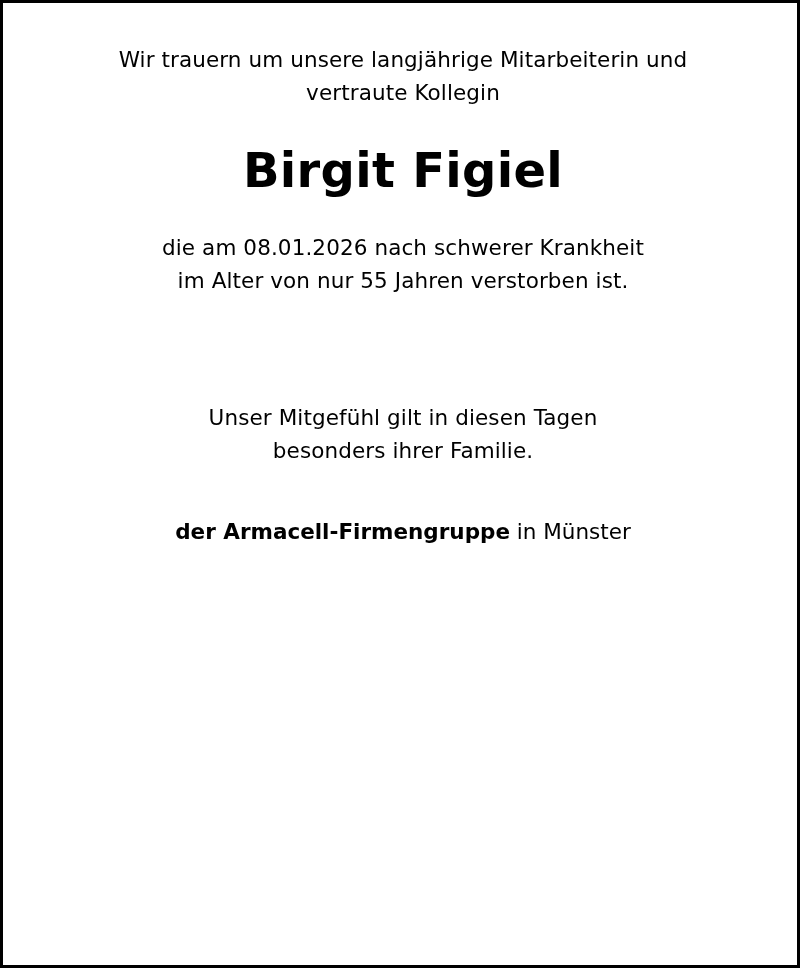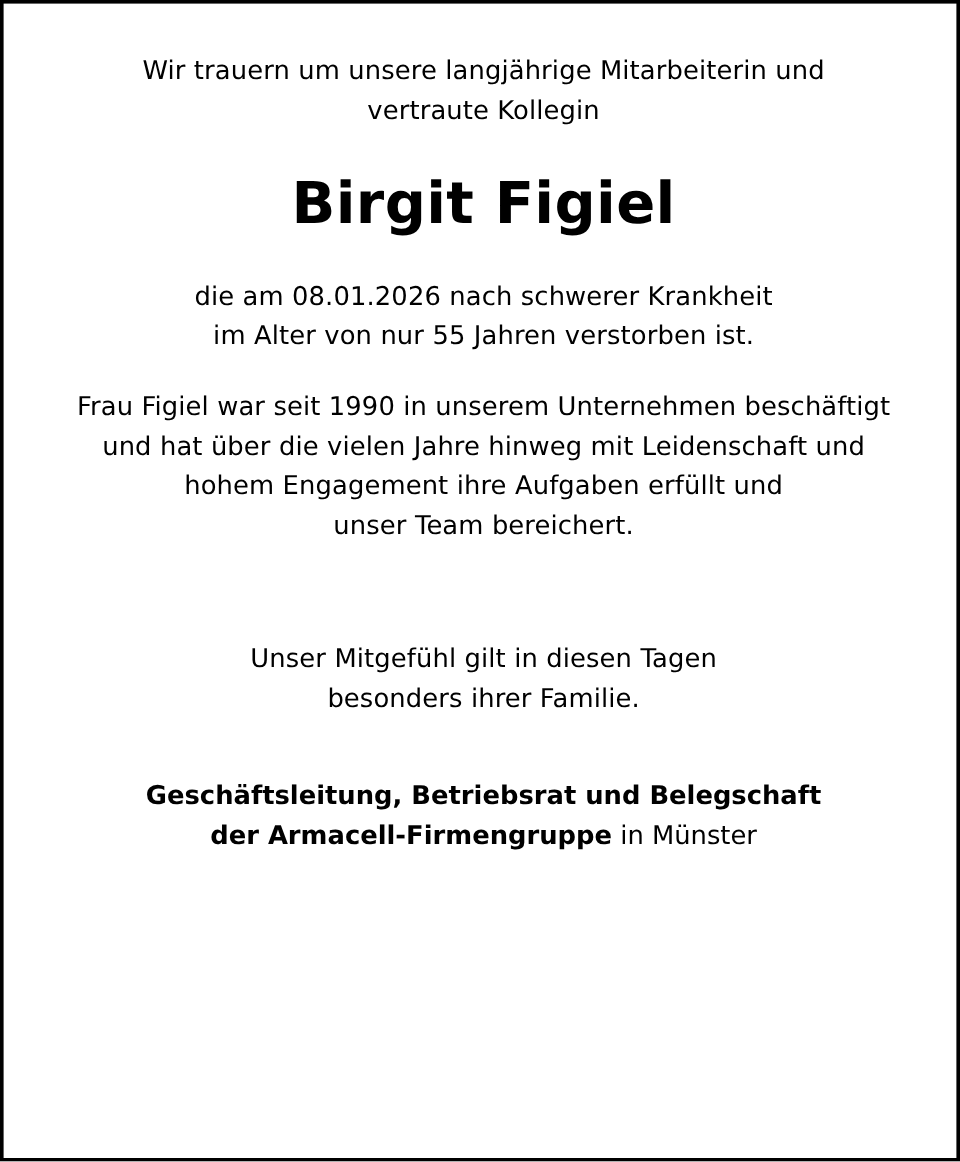--- a/index.html
+++ b/index.html
@@ -72,38 +72,33 @@
 
     <div class="name">Birgit Figiel</div>
 
     <div class="spacer-name-bottom"></div>
 
     <div class="para">die am 08.01.2026 nach schwerer Krankheit
 im Alter von nur 55 Jahren verstorben ist.</div>
 
     <div class="gap-lg"></div>
 
-    <div class="para">Frau Figiel war seit 1990 in unserem Unternehmen beschäftigt
-und hat über die vielen Jahre hinweg mit Leidenschaft und
-hohem Engagement ihre Aufgaben erfüllt und
-unser Team bereichert.</div>
 
     <div class="gap-lg"></div>
 
 
     <div class="gap-lg"></div>
 
 
     <div class="gap-lg"></div>
 
     <div class="para">Unser Mitgefühl gilt in diesen Tagen
 besonders ihrer Familie.</div>
 
     <div class="gap-lg"></div>
     <div class="gap"></div>
 
     <div class="signature">
-      <div class="sig-line b">Geschäftsleitung, Betriebsrat und Belegschaft</div>
       <div class="sig-line"><span class="b">der Armacell-Firmengruppe</span><span> in Münster</span></div>
     </div>
 
   </div>
 </div>
 
 </body></html>

